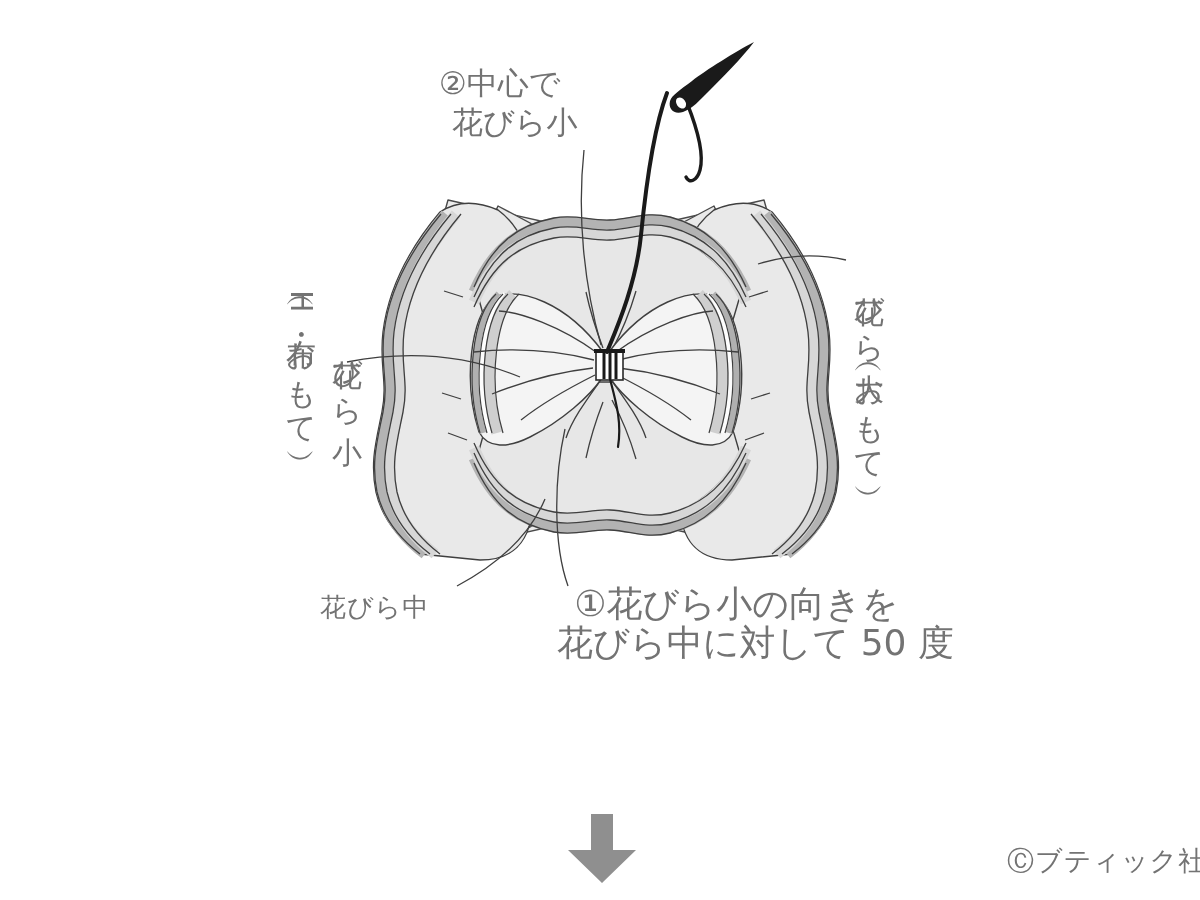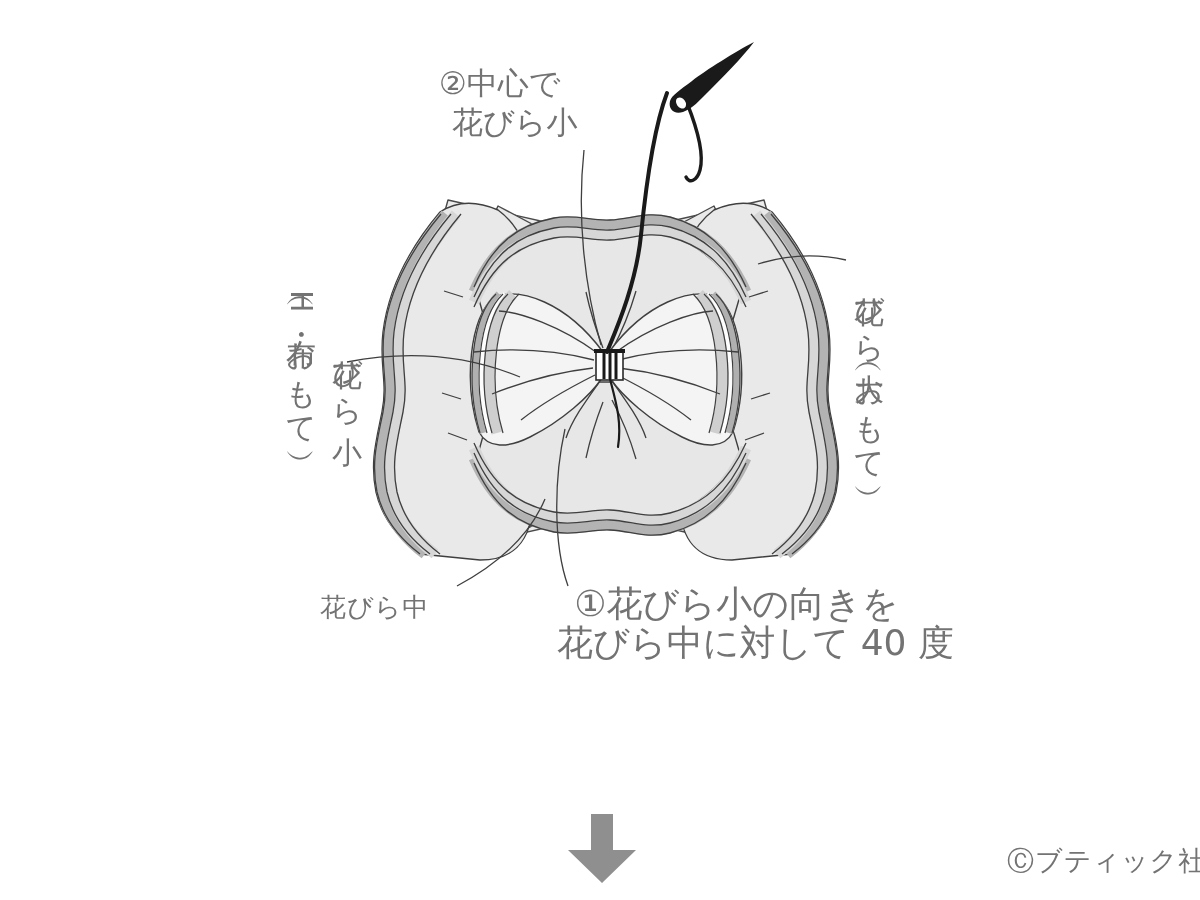--- a/index.html
+++ b/index.html
@@ -200,18 +200,18 @@
 
   <div id="petal-small-label" class="lbl v-lbl">花びら小</div>
   <div id="petal-small-paren" class="lbl v-lbl">（H布・おもて）</div>
 
   <div id="petal-mid-label" class="lbl h-lbl">
     <div>花びら中</div>
   </div>
 
   <div id="step1-label" class="lbl">
     <div>①花びら小の向きを</div>
-    <div class="ind">花びら中に対して 40 度</div>
+    <div class="ind">花びら中に対して 50 度</div>
   </div>
 
   <div id="copyright" class="lbl">Ⓒブティック社</div>
 
 </div>
 
 </body></html>

